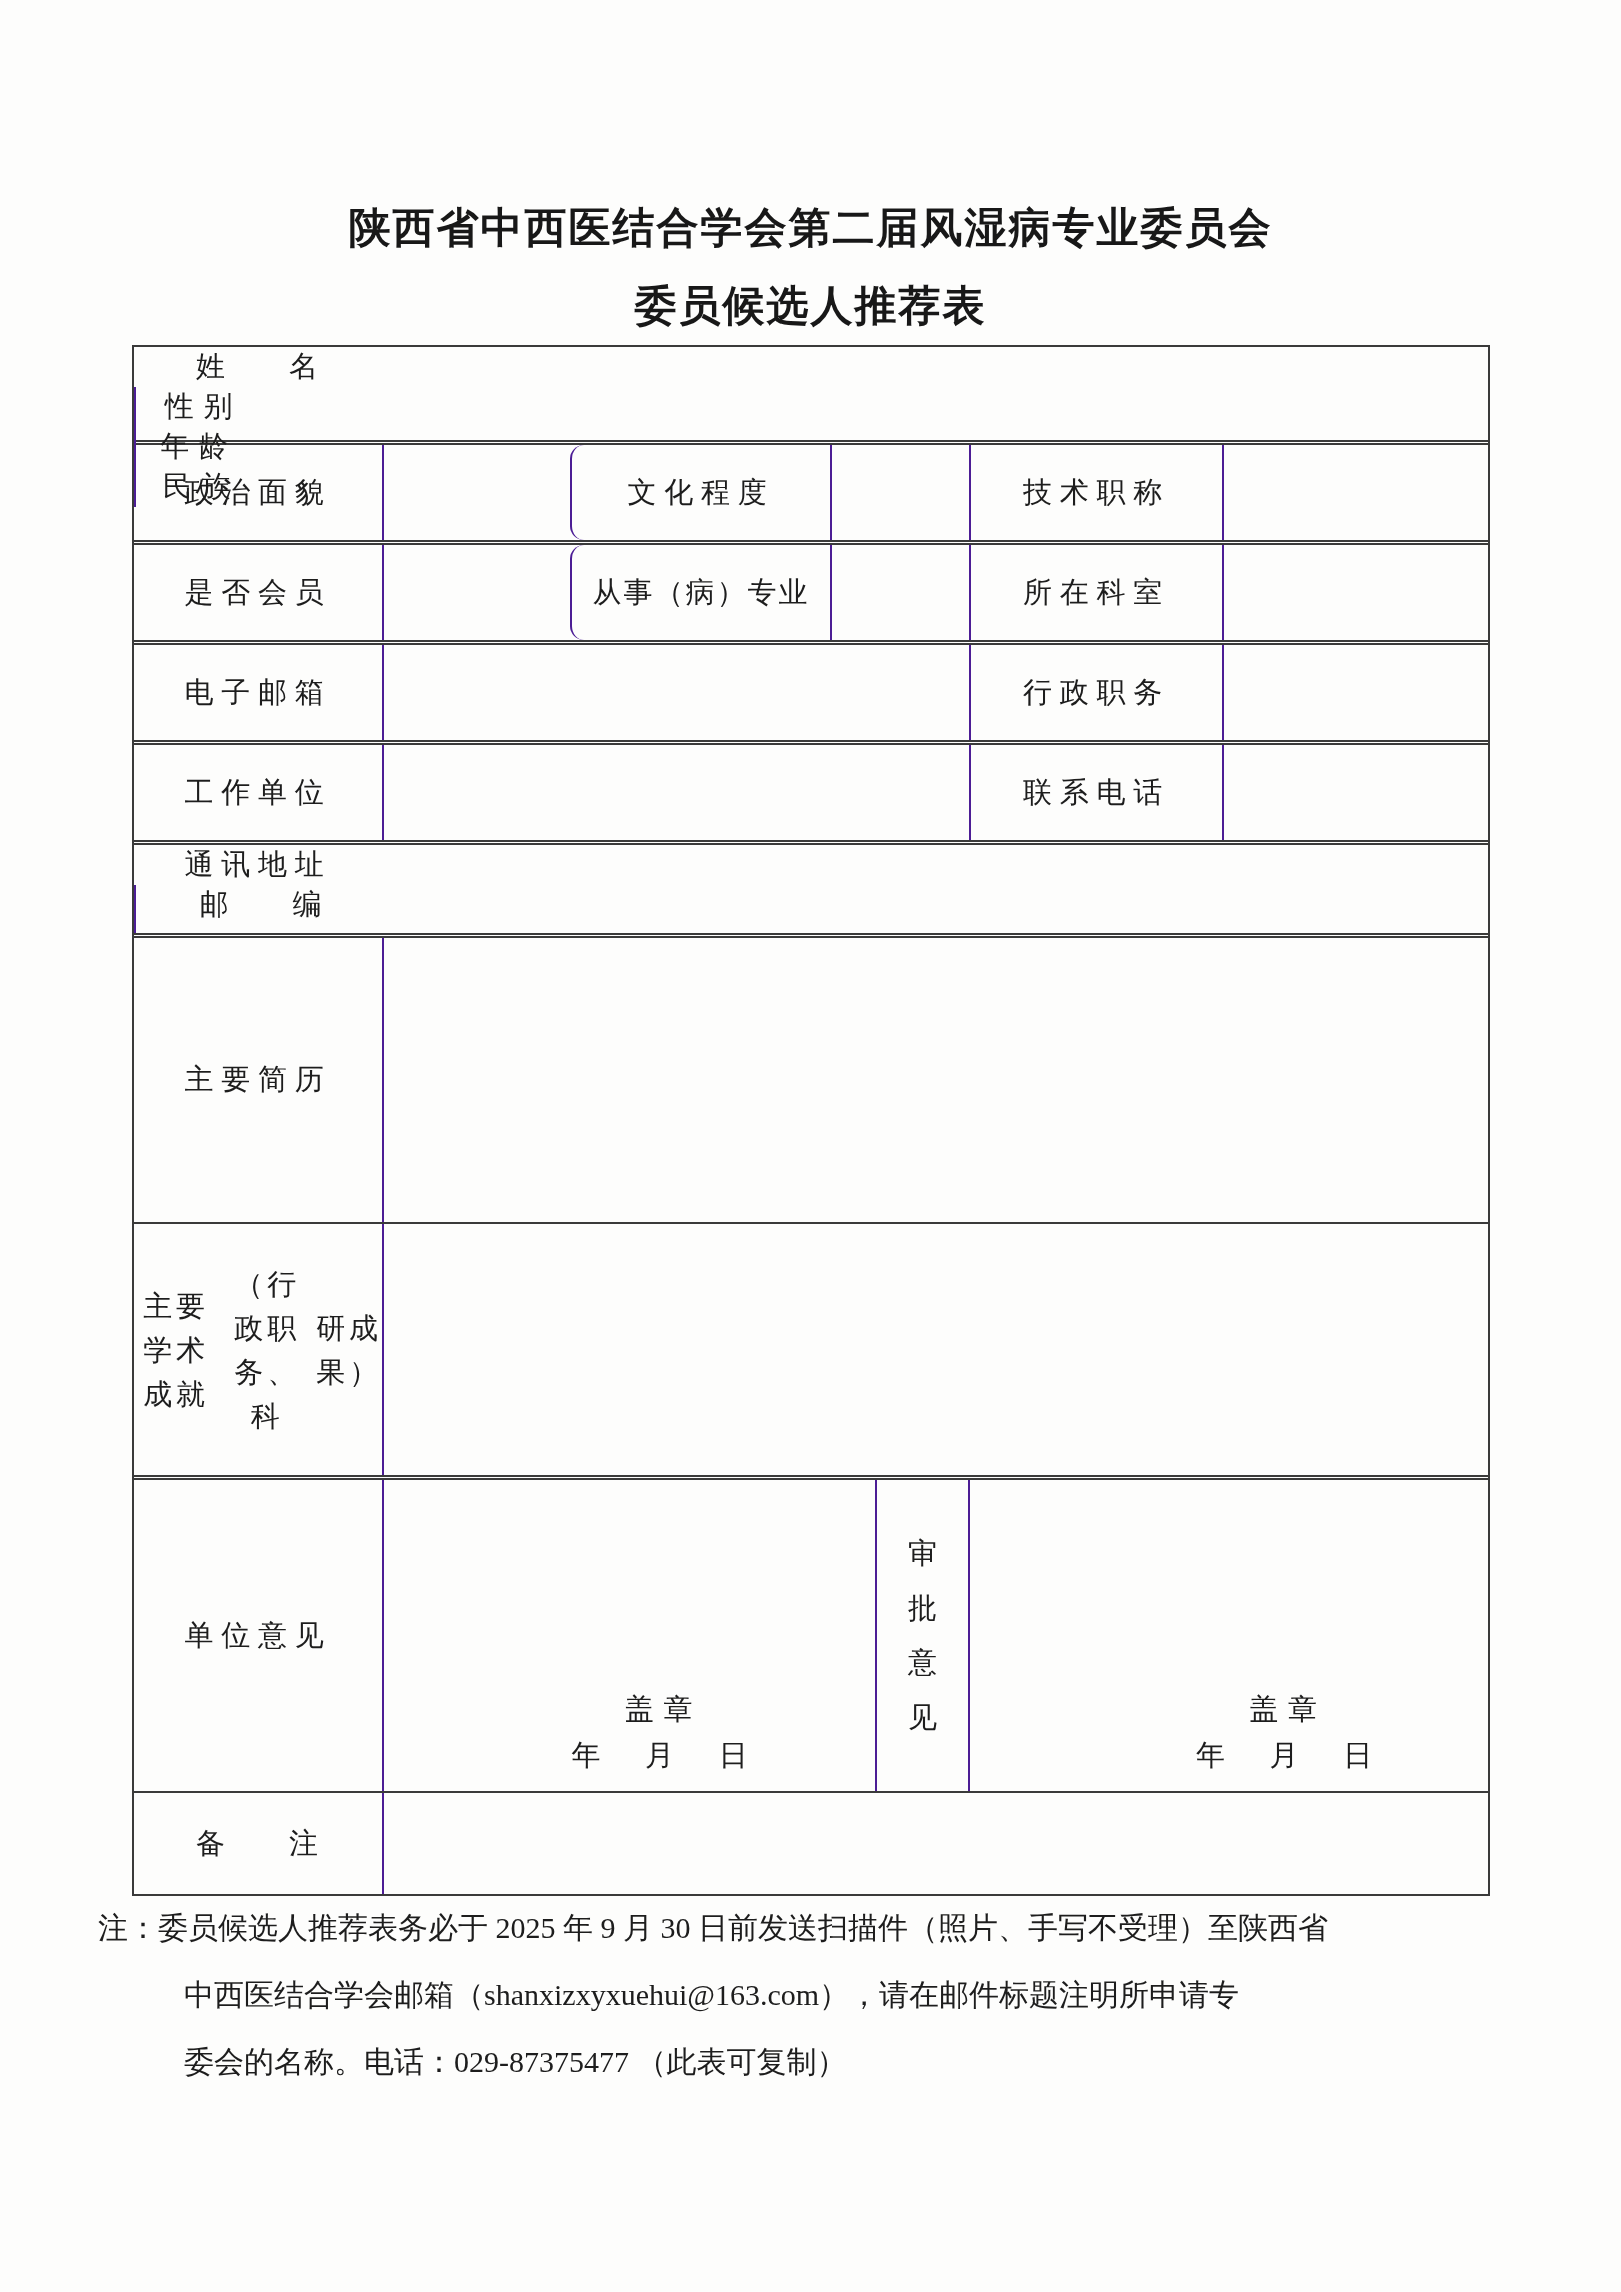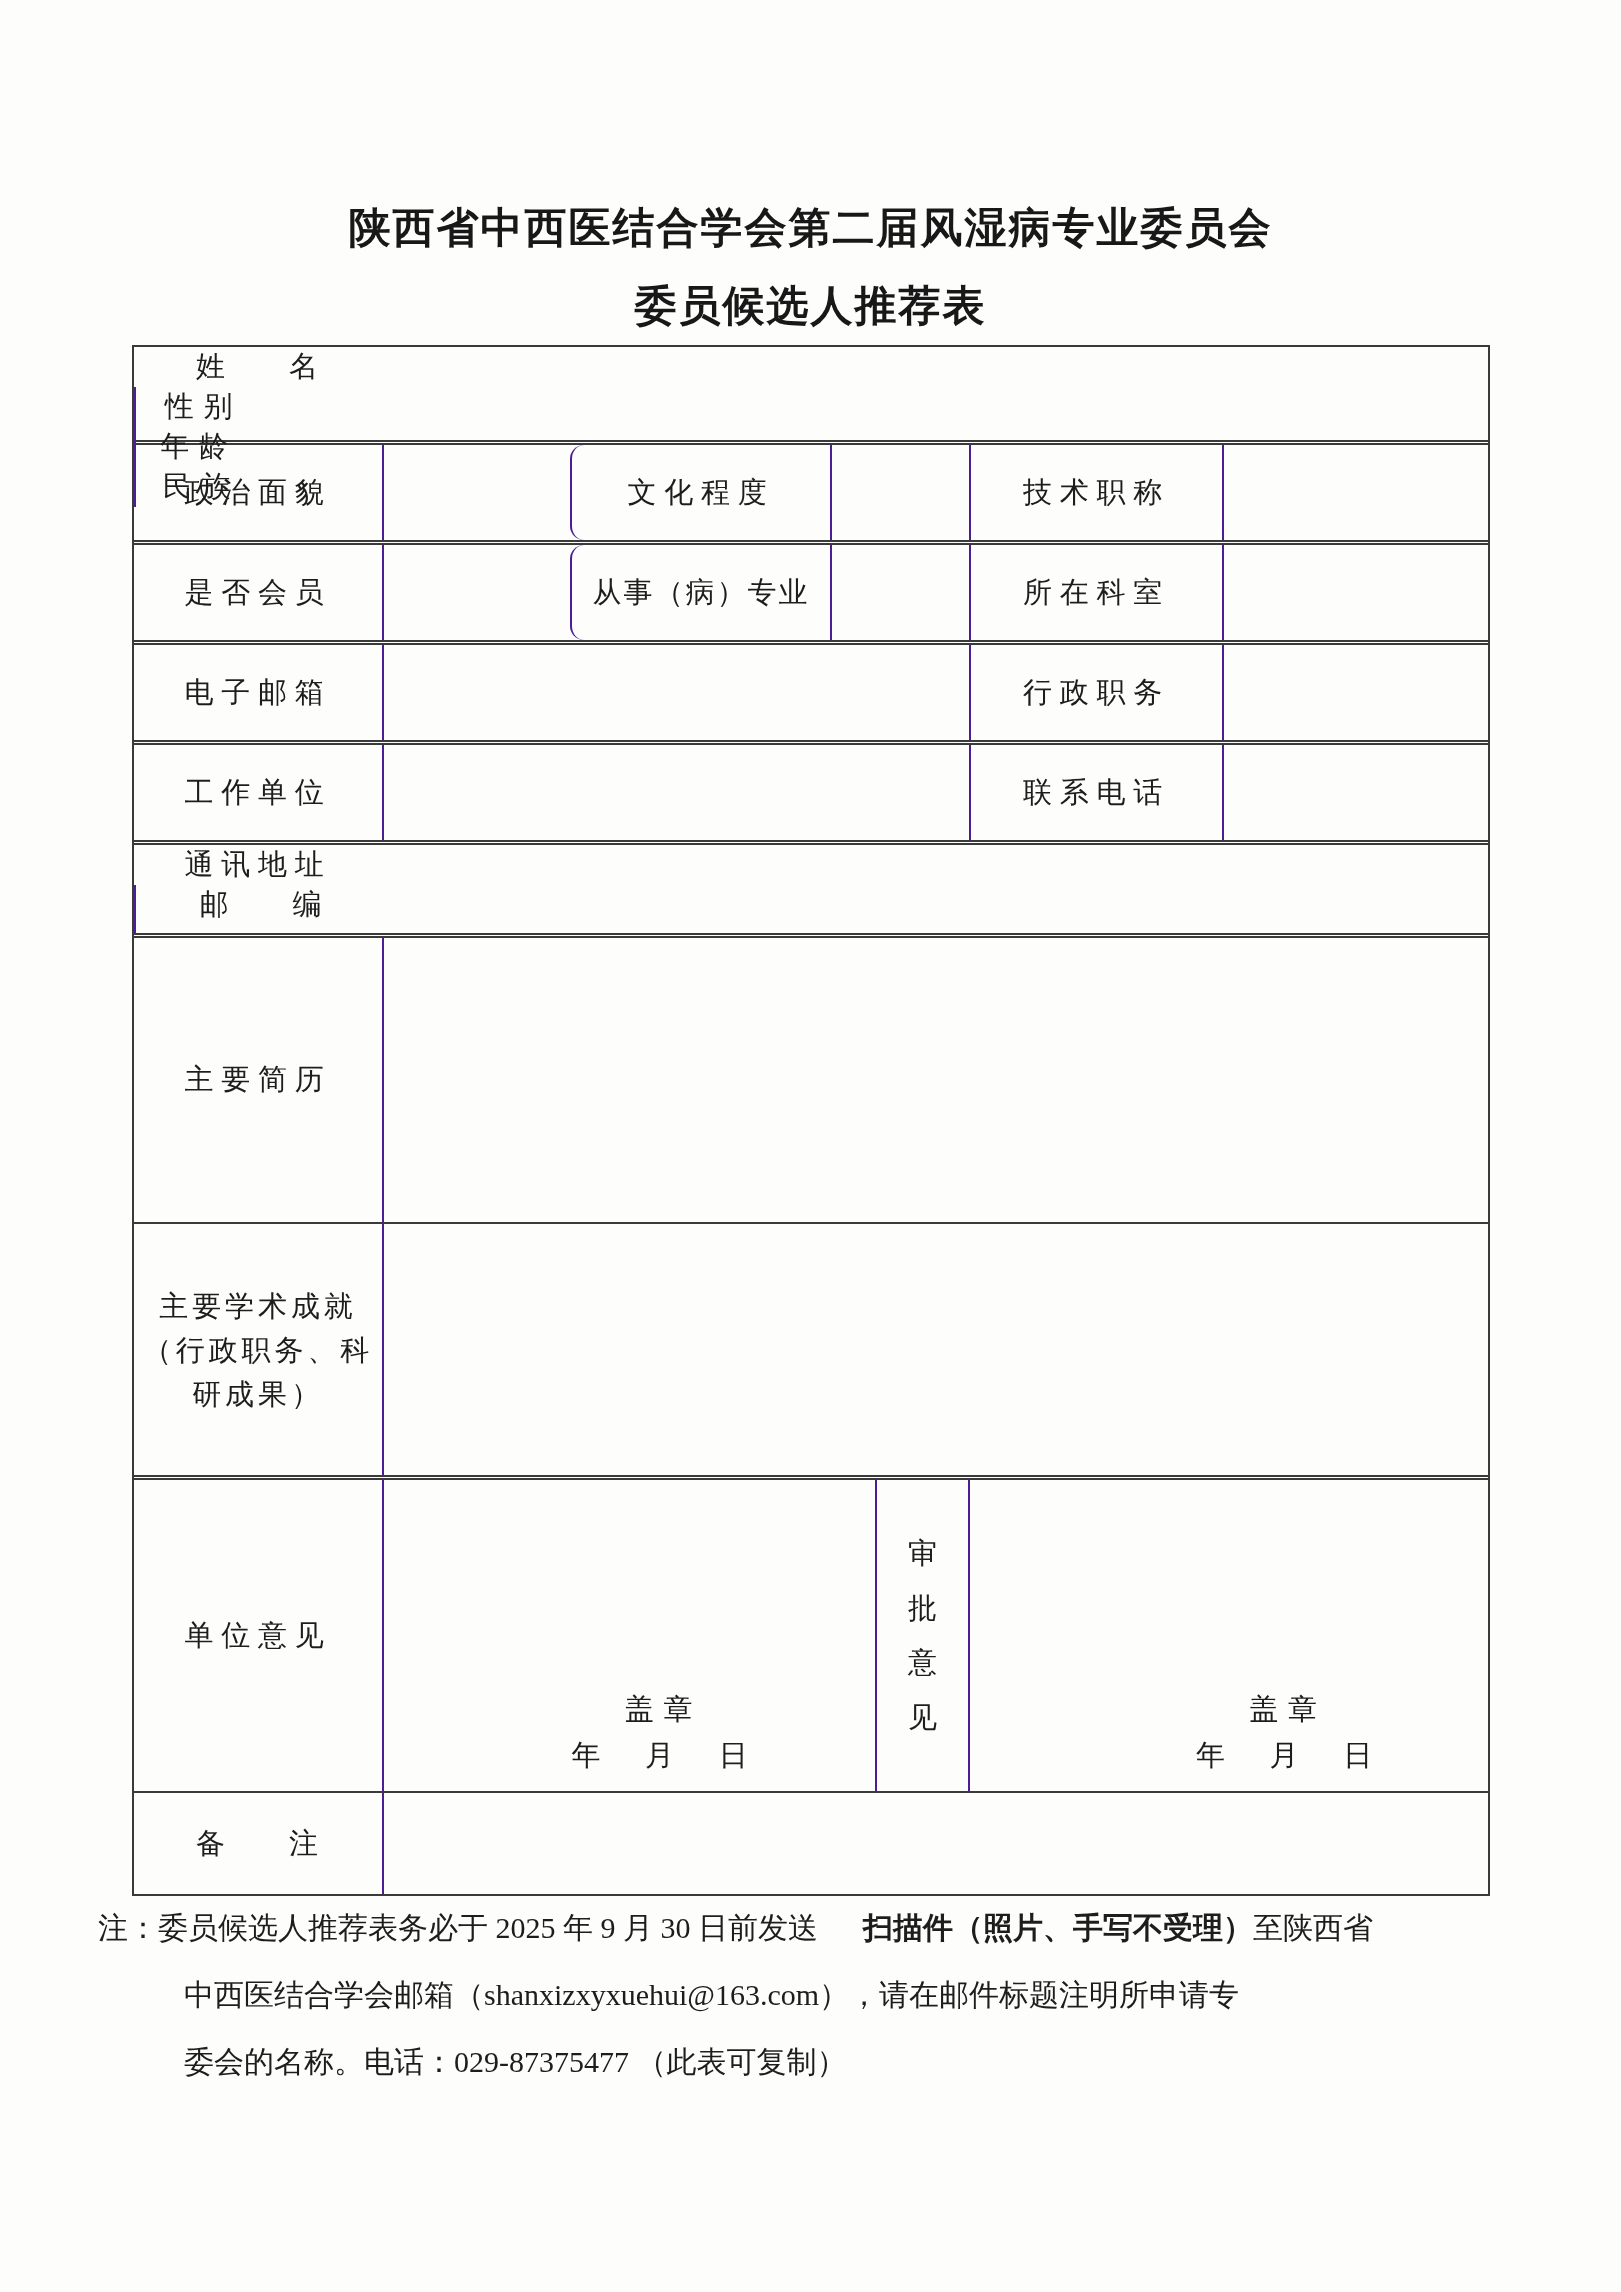--- a/index.html
+++ b/index.html
@@ -55,40 +55,40 @@
   
   .c253{width:248px;flex:none;} .c317{width:311px;flex:none;}
   .c140{width:137px;flex:none;} .c142{width:139px;flex:none;}
   .c131{width:128px;flex:none;} .c120{width:118px;flex:none;}
   .c136{width:133px;flex:none;} .c192{width:188px;flex:none;}
   .c265{width:260px;flex:none;border-radius:14px;} .c258w{width:253px;flex:none;}
   .c599{width:587px;flex:none;} .c503{width:493px;flex:none;}
   .c95w{width:93px;flex:none;}
   .cfill{flex:1;}
   
-  .multiline{display:flex;flex-direction:column;justify-content:center;align-items:center;}
+  .multiline{display:flex;flex-direction:row;justify-content:center;align-items:center;}
   .multiline .mline{font-size:29px;letter-spacing:3.9px;line-height:44px;color:#1d1d1d;text-align:center;}
   
   .vert{display:flex;flex-direction:column;justify-content:center;align-items:center;gap:25.5px;}
   .vert .vchar{font-size:29px;line-height:29px;color:#1d1d1d;}
   
   .sealcell{display:flex;flex-direction:column;justify-content:flex-end;align-items:center;padding-bottom:11.8px;}
   .sealblock{display:flex;flex-direction:column;align-items:center;}
   .shiftL{transform:translateX(34px);}
   .shiftR{transform:translateX(59px);}
   .seal-line{font-size:29px;letter-spacing:9.8px;color:#1d1d1d;line-height:45px;}
   .date-line{font-size:29px;letter-spacing:7.8px;color:#1d1d1d;line-height:47px;}
   
   .note{
     position:absolute;left:98px;top:1894px;width:1421px;
     font-size:30px;line-height:67px;color:#1d1d1d;
   }
   .note-line{white-space:nowrap;}
   .note-indent{padding-left:86px;}
-  .note .bold{font-weight:bold;margin-left:45px;}
+  .note .bold{font-weight:normal;}
 </style>
 </head>
 <body>
 
 <div class="page">
 
   <div class="title title2">委员候选人推荐表</div>
   <div class="title title1">陕西省中西医结合学会第二届风湿病专业委员会</div>
 
   <div class="form-table">

